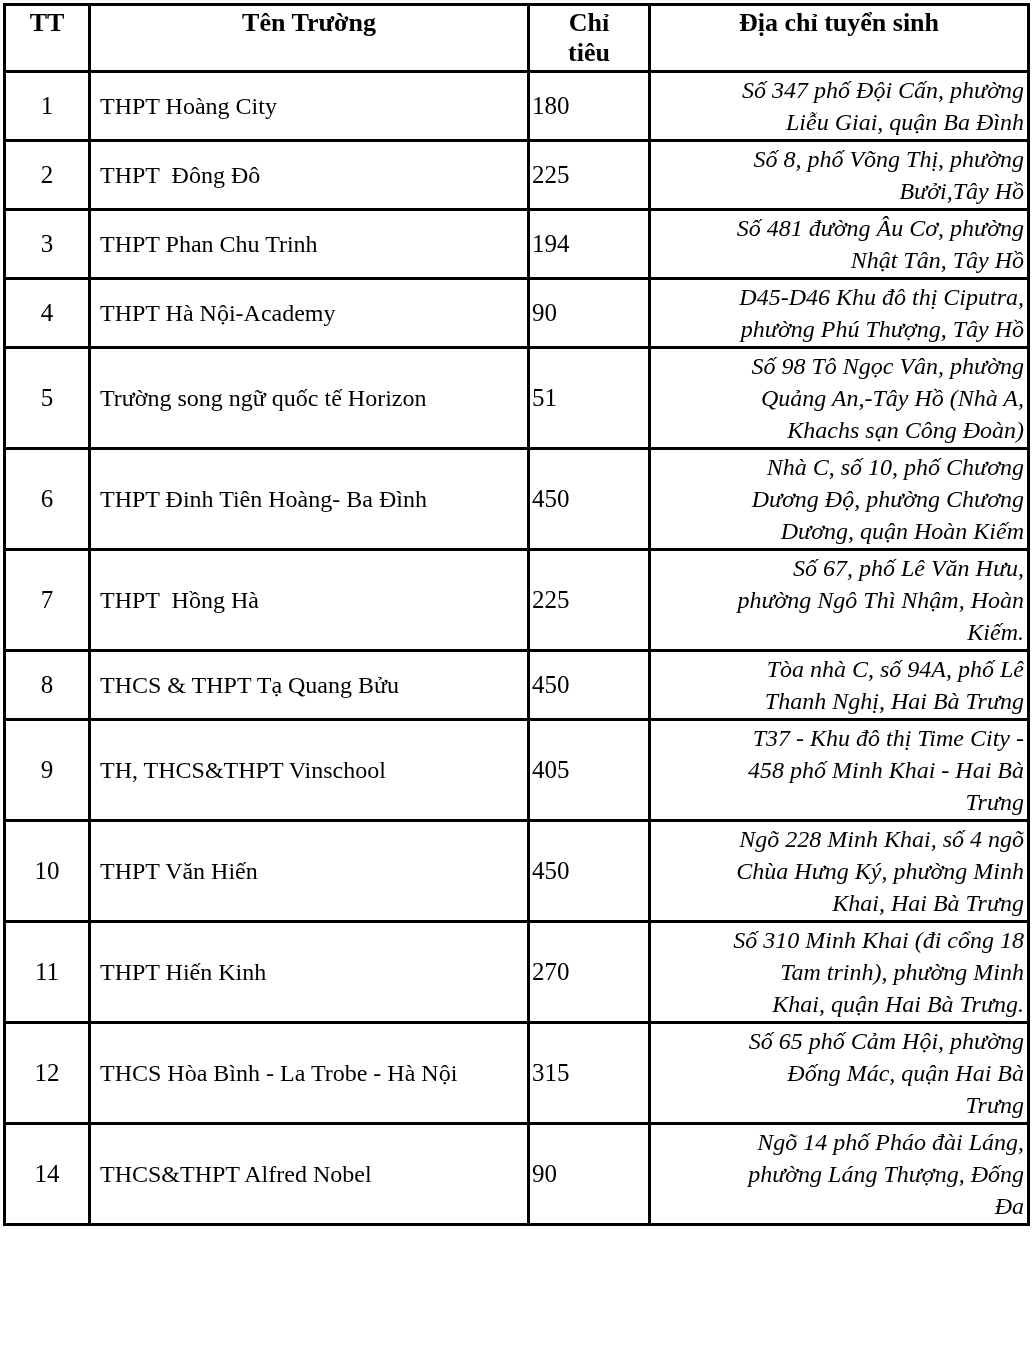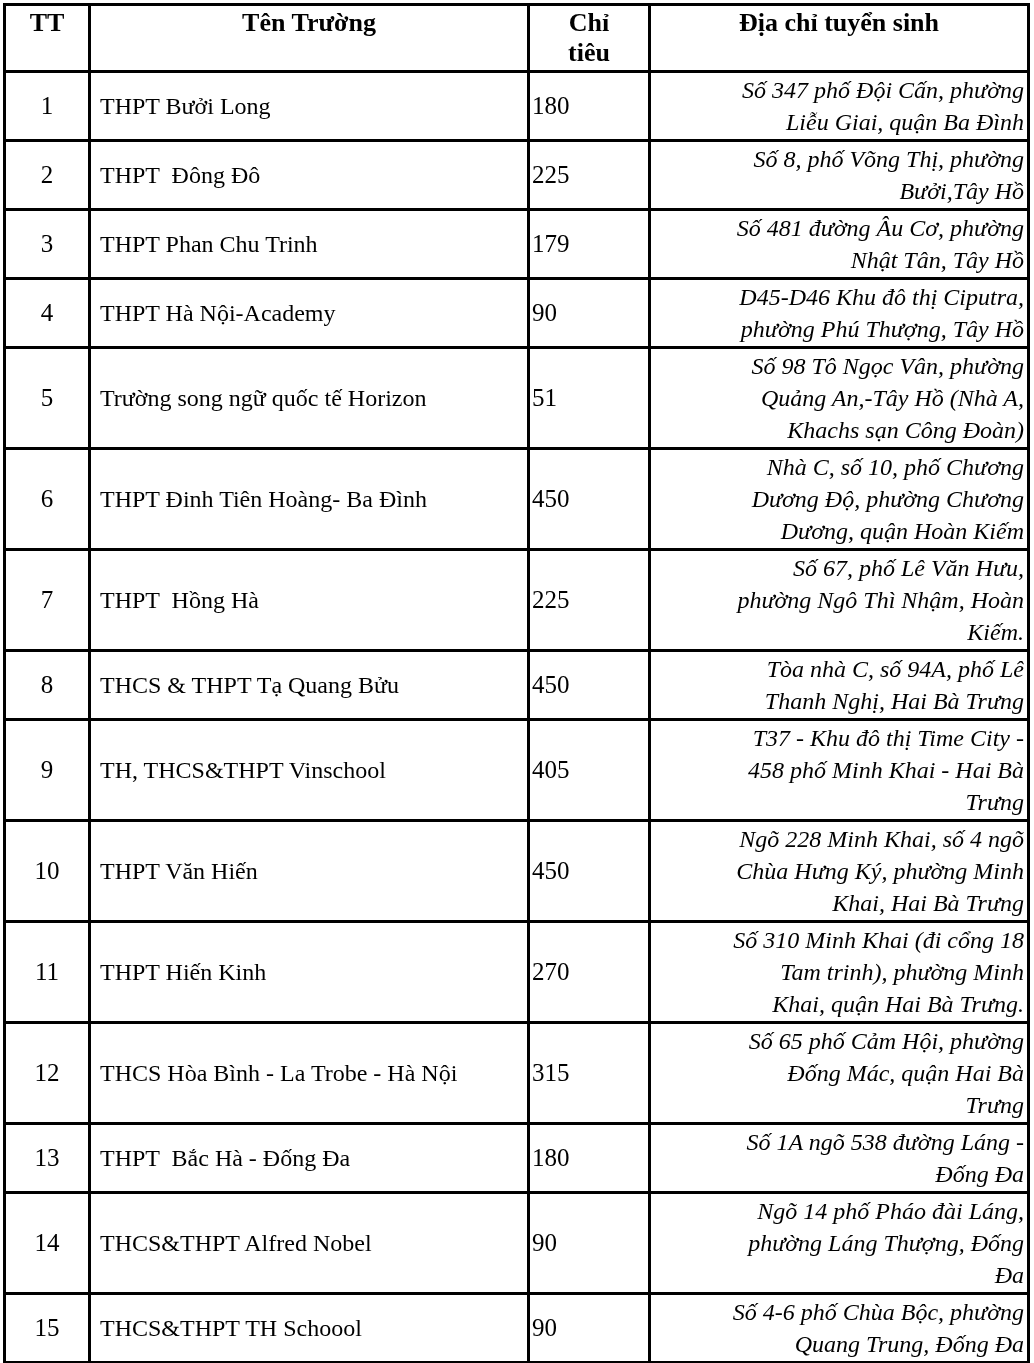--- a/index.html
+++ b/index.html
@@ -87,36 +87,36 @@
         <th class="h">TT</th>
         <th class="h">Tên Trường</th>
         <th class="h">Chỉ
 tiêu</th>
         <th class="h">Địa chỉ tuyển sinh</th>
       </tr>
     </thead>
     <tbody>
       <tr>
         <td class="tt">1</td>
-        <td class="name">THPT Bưởi Long</td>
+        <td class="name">THPT Hoàng City</td>
         <td class="quota">180</td>
         <td class="addr"> Số 347 phố Đội Cấn, phường
 Liễu Giai, quận Ba Đình</td>
       </tr>
       <tr>
         <td class="tt">2</td>
         <td class="name">THPT  Đông Đô</td>
         <td class="quota">225</td>
         <td class="addr"> Số 8, phố Võng Thị, phường
 Bưởi,Tây Hồ</td>
       </tr>
       <tr>
         <td class="tt">3</td>
         <td class="name">THPT Phan Chu Trinh</td>
-        <td class="quota">179</td>
+        <td class="quota">194</td>
         <td class="addr"> Số 481 đường Âu Cơ, phường
 Nhật Tân, Tây Hồ</td>
       </tr>
       <tr>
         <td class="tt">4</td>
         <td class="name">THPT Hà Nội-Academy</td>
         <td class="quota">90</td>
         <td class="addr"> D45-D46 Khu đô thị Ciputra,
 phường Phú Thượng, Tây Hồ</td>
       </tr>
@@ -177,36 +177,22 @@
       </tr>
       <tr>
         <td class="tt">12</td>
         <td class="name">THCS Hòa Bình - La Trobe - Hà Nội</td>
         <td class="quota">315</td>
         <td class="addr"> Số 65 phố Cảm Hội, phường
 Đống Mác, quận Hai Bà
 Trưng</td>
       </tr>
       <tr>
-        <td class="tt">13</td>
-        <td class="name">THPT  Bắc Hà - Đống Đa</td>
-        <td class="quota">180</td>
-        <td class="addr"> Số 1A ngõ 538 đường Láng -
-Đống Đa</td>
-      </tr>
-      <tr>
         <td class="tt">14</td>
         <td class="name">THCS&amp;THPT Alfred Nobel</td>
         <td class="quota">90</td>
         <td class="addr">Ngõ 14 phố Pháo đài Láng,
 phường Láng Thượng, Đống
 Đa</td>
       </tr>
-      <tr>
-        <td class="tt">15</td>
-        <td class="name">THCS&amp;THPT TH Schoool</td>
-        <td class="quota">90</td>
-        <td class="addr">Số 4-6 phố Chùa Bộc, phường
-Quang Trung, Đống Đa</td>
-      </tr>
     </tbody>
   </table>
 </div>
 
 </body></html>

